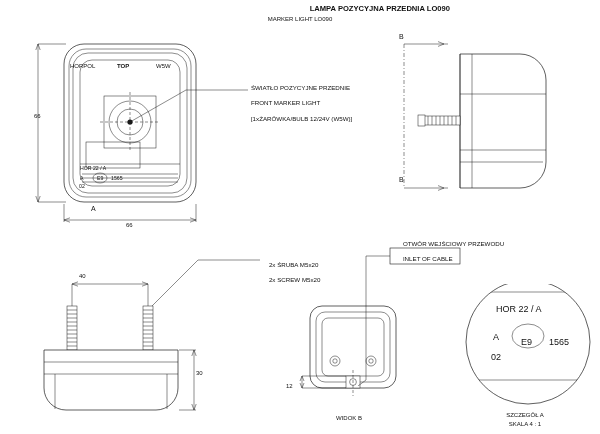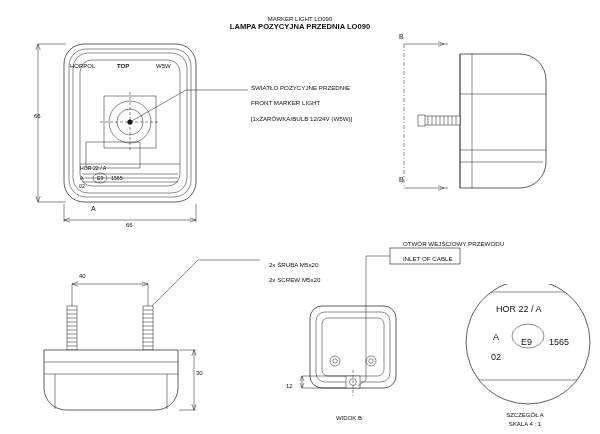--- a/index.html
+++ b/index.html
@@ -19,21 +19,21 @@
   .dash2{stroke:#1a1a1a;stroke-width:.5;fill:none;stroke-dasharray:3 2;}
   .lead{stroke:#1a1a1a;stroke-width:.5;fill:none;}
   .fillw{fill:#ffffff;}
   .callout{fill:#ffffff;stroke:#1a1a1a;stroke-width:.6;}
 </style>
 </head>
 <body>
 
 <div id="sheet">
 
-  <div class="abs title" style="left:150px;top:22px;width:300px;">LAMPA POZYCYJNA PRZEDNIA LO090</div>
+  <div class="abs title" style="left:150px;top:4px;width:300px;text-align:right;">LAMPA POZYCYJNA PRZEDNIA LO090</div>
   <div class="abs subtitle" style="left:150px;top:16px;width:300px;">MARKER LIGHT LO090</div>
 
   <svg class="abs" style="left:24px;top:34px;" width="180" height="200">
 
     <line class="dim" x1="14" y1="10" x2="14" y2="168"></line>
     <path class="dim" d="M14 10 l-2.2 6 M14 10 l2.2 6 M14 168 l-2.2 -6 M14 168 l2.2 -6" fill="none"></path>
     <line class="lnT" x1="14" y1="10" x2="42" y2="10"></line>
     <line class="lnT" x1="14" y1="168" x2="42" y2="168"></line>
 
     <line class="dim" x1="40" y1="186" x2="172" y2="186"></line>

